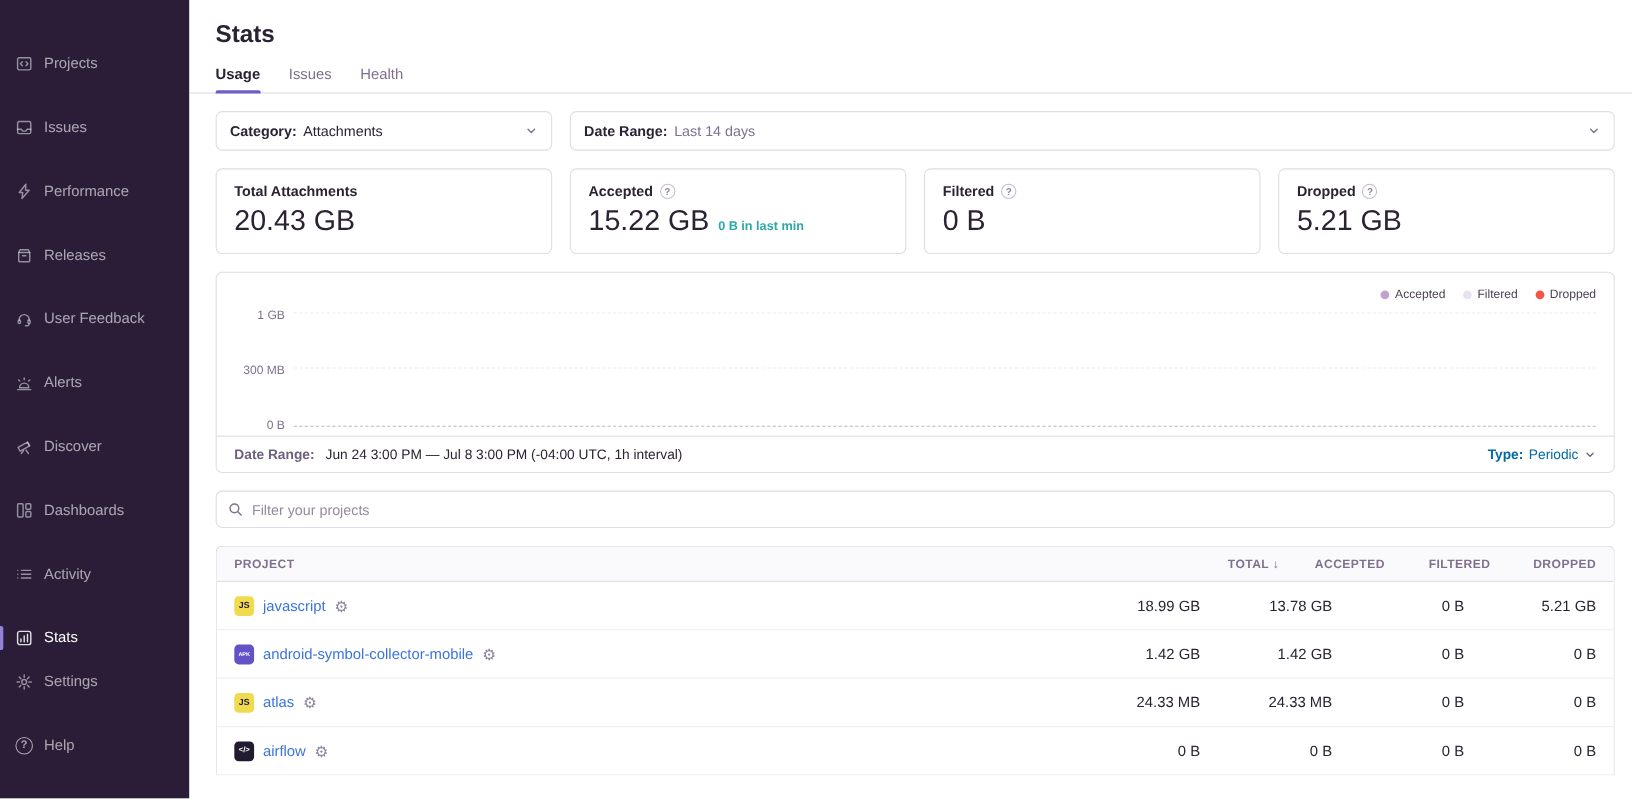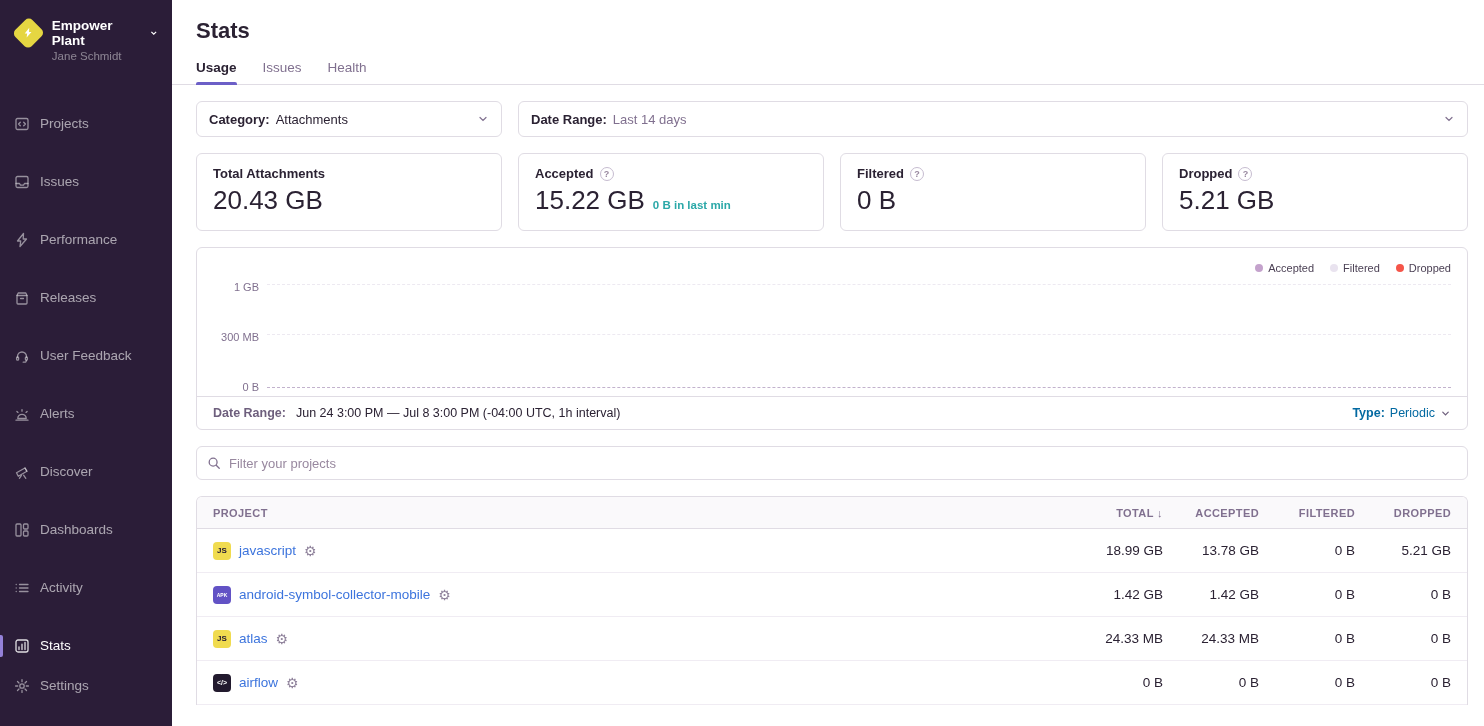--- a/index.html
+++ b/index.html
@@ -92,55 +92,39 @@
     border:1px solid #e0dce4; border-radius:6px; background:#fff; }
   .search-box input { border:none; outline:none; flex:1; font-size:13px; color:#2b2233;
     font-family:"Liberation Sans", sans-serif; background:transparent; }
   .search-box input::placeholder { color:#98889f; }
 
   
   .table { overflow:hidden; border-radius:6px 6px 0 0; border-bottom:none; }
   .t-head { display:flex; align-items:center; background:#faf9fb; border-bottom:1px solid #e0dce4;
     height:32px; font-size:11px; font-weight:bold; color:#80708f; letter-spacing:.4px; padding:0 16px; }
   .t-row { display:flex; align-items:center; height:44px; border-bottom:1px solid #f0ecf3;
-    padding:0 16px; font-size:13.5px; }
+    padding:0 16px; font-size:13.5px;gap:24px; }
   .col-project { flex:1; display:flex; align-items:center; gap:8px; }
   .col-num { width:96px; text-align:right; color:#2b2233; }
   .t-head .col-num { color:#80708f; }
   .proj-badge { width:18px; height:18px; border-radius:4px; display:flex; align-items:center;
     justify-content:center; font-weight:bold; flex:none; }
   .badge-js { background:#f0db4f; color:#1f1633; font-size:8px; }
   .badge-apk { background:#6252c5; color:#fff; font-size:5px; }
   .badge-code { background:#221a2e; color:#fff; font-size:7px; }
   .proj-link { color:#3c74dd; cursor:pointer; }
   .gear { color:#90839c; font-size:14px; cursor:pointer; line-height:1; }
   .sort-arrow { font-weight:bold; }
 </style>
 </head>
 <body>
 
 <div class="app">
 
   <aside class="sidebar">
-    <div class="s-logo">
-      <div class="diamond">
-        <svg width="12" height="12" viewBox="0 0 16 16">
-            <path d="M9.5 1.5 3.5 9h3.2L6 14.5 12.5 7H9.2z" fill="#fff"></path>
-          </svg>
-      </div>
-      <div>
-        <div class="org-name">
-          <span>Empower Plant</span>
-          <svg width="10" height="10" viewBox="0 0 16 16" fill="none" stroke="#fff" stroke-width="2">
-              <path d="M4 6l4 4 4-4"></path>
-            </svg>
-        </div>
-        <div class="org-user">Jane Schmidt</div>
-      </div>
-    </div>
 
     <div class="nav-item">
       <svg width="16" height="16" viewBox="0 0 16 16" fill="none" stroke="currentColor" stroke-width="1.3" stroke-linecap="round" stroke-linejoin="round">
           <rect x="2" y="2.5" width="12" height="11" rx="1.5"></rect>
           <path d="M6.3 6.2 4.6 8l1.7 1.8M9.7 6.2 11.4 8l-1.7 1.8"></path>
         </svg>
       <span>Projects</span>
     </div>
     <div class="nav-item">
       <svg width="16" height="16" viewBox="0 0 16 16" fill="none" stroke="currentColor" stroke-width="1.3" stroke-linecap="round" stroke-linejoin="round">

